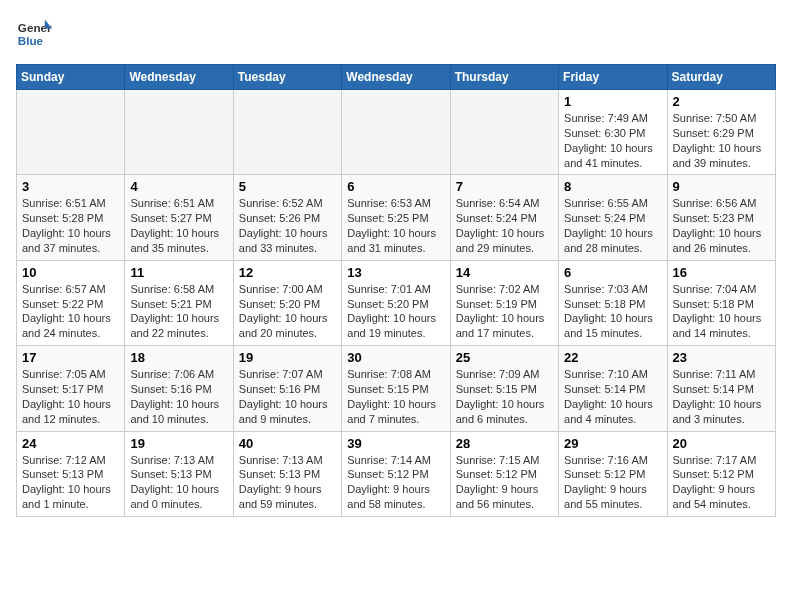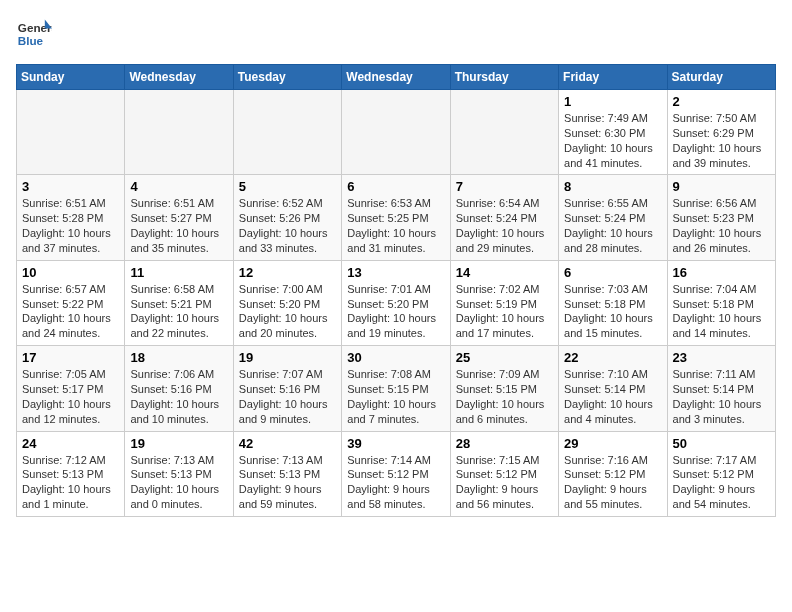--- a/index.html
+++ b/index.html
@@ -210,34 +210,34 @@
       <tr>
         <td>
           <span class="day-number">24</span>
           <div class="day-info">Sunrise: 7:12 AM<br>Sunset: 5:13 PM<br>Daylight: 10 hours and 1 minute.</div>
         </td>
         <td>
           <span class="day-number">19</span>
           <div class="day-info">Sunrise: 7:13 AM<br>Sunset: 5:13 PM<br>Daylight: 10 hours and 0 minutes.</div>
         </td>
         <td>
-          <span class="day-number">42</span>
+          <span class="day-number">40</span>
           <div class="day-info">Sunrise: 7:13 AM<br>Sunset: 5:13 PM<br>Daylight: 9 hours and 59 minutes.</div>
         </td>
         <td>
           <span class="day-number">39</span>
           <div class="day-info">Sunrise: 7:14 AM<br>Sunset: 5:12 PM<br>Daylight: 9 hours and 58 minutes.</div>
         </td>
         <td>
           <span class="day-number">28</span>
           <div class="day-info">Sunrise: 7:15 AM<br>Sunset: 5:12 PM<br>Daylight: 9 hours and 56 minutes.</div>
         </td>
         <td>
           <span class="day-number">29</span>
           <div class="day-info">Sunrise: 7:16 AM<br>Sunset: 5:12 PM<br>Daylight: 9 hours and 55 minutes.</div>
         </td>
         <td>
-          <span class="day-number">50</span>
+          <span class="day-number">20</span>
           <div class="day-info">Sunrise: 7:17 AM<br>Sunset: 5:12 PM<br>Daylight: 9 hours and 54 minutes.</div>
         </td>
       </tr>
     </tbody>
 </table>
 
 </body></html>

